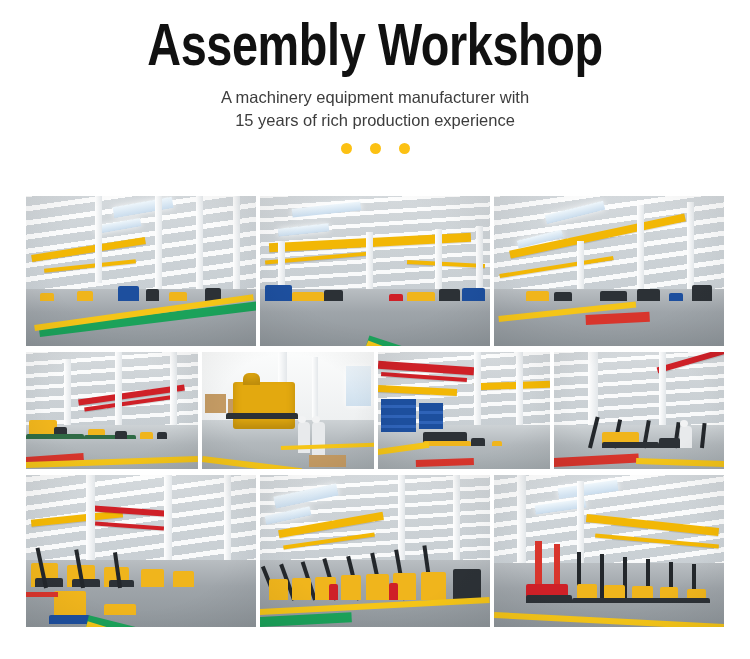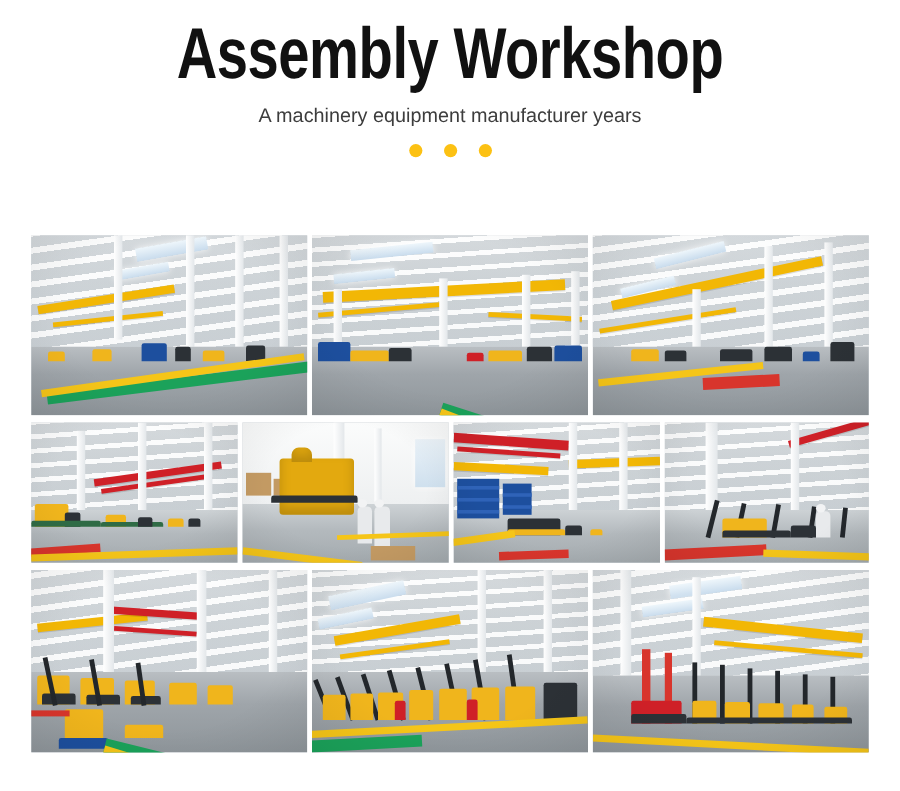--- a/index.html
+++ b/index.html
@@ -136,21 +136,22 @@
   }
 </style>
 </head>
 <body>
 
 <div class="page">
 
   <div class="header">
     <h1 class="title">Assembly Workshop</h1>
     <div class="subtitle">
-      <div>A machinery equipment manufacturer years</div>
+      <div>A machinery equipment manufacturer with</div>
+      <div>15 years of rich production experience</div>
     </div>
     <div class="dots">
       <span class="dot"></span>
       <span class="dot"></span>
       <span class="dot"></span>
     </div>
   </div>
 
   <div class="gallery">
 

